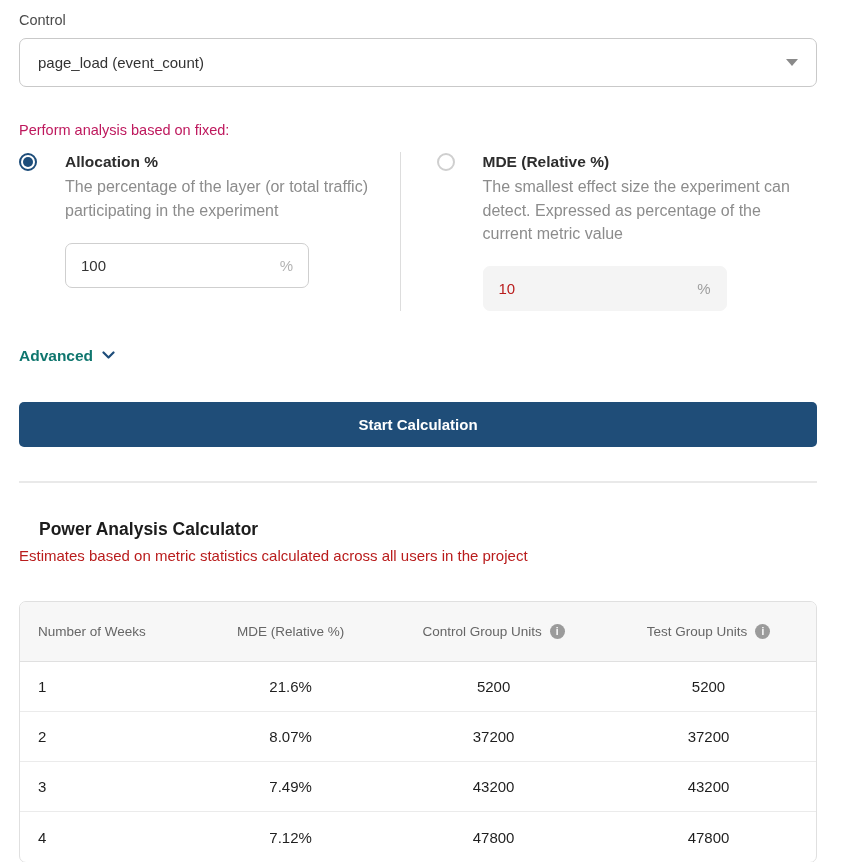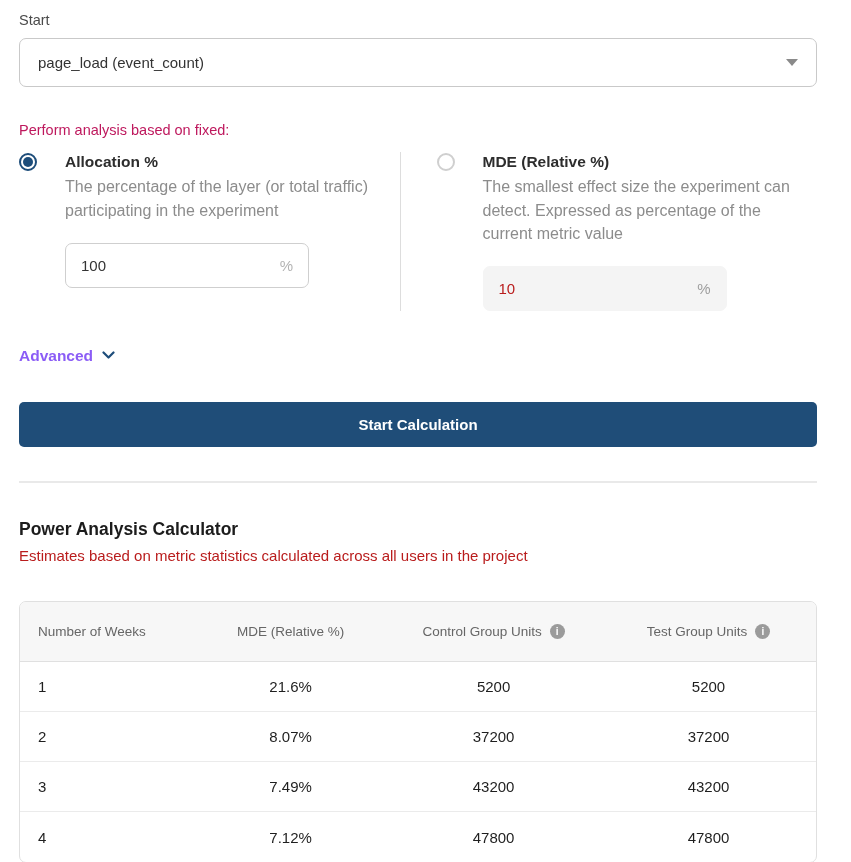--- a/index.html
+++ b/index.html
@@ -53,34 +53,34 @@
     border: none; outline: none; background: transparent;
     font-family: inherit; font-size: 15px; color: #333; flex: 1; min-width: 0;
   }
   .input-suffix { font-size: 15px; color: #b3b3b3; }
   .input-wrap.disabled { background: #f4f4f4; border-color: #f4f4f4; }
   .input-wrap.disabled input { color: #b91c1c; }
   .input-wrap.disabled .input-suffix { color: #9e9e9e; }
 
   
   .advanced { margin-top: 36px; display: inline-flex; align-items: center; gap: 9px; cursor: pointer; }
-  .advanced-label { font-size: 15.5px; font-weight: bold; color: #8b5cf6; }
+  .advanced-label { font-size: 15.5px; font-weight: bold; color: #0f766e; }
 
   
   .start-btn {
     margin-top: 37px; width: 100%; height: 45px;
     background: #1f4d78; color: #ffffff; border: none; border-radius: 5px;
     font-family: inherit; font-size: 15px; font-weight: bold; cursor: pointer;
     display: flex; align-items: center; justify-content: center;
   }
 
   .h-divider { margin-top: 34px; height: 2px; background: #e9e9e9; border: none; }
 
   
-  .results-title { margin-top: 36px; font-size: 17.5px; font-weight: bold; color: #1c1c1c; }
+  .results-title { margin-top: 36px; font-size: 17.5px; font-weight: bold; color: #1c1c1c; margin-left: 20px; }
   .results-subtitle { margin-top: 7px; font-size: 15px; color: #b91c1c; }
 
   
   .table-wrap { margin-top: 37px; border: 1px solid #e0e0e0; border-radius: 7px; overflow: hidden; }
   table { width: 100%; border-collapse: collapse; table-layout: fixed; }
   col.c1 { width: 22%; } col.c2 { width: 24%; } col.c3 { width: 27%; } col.c4 { width: 27%; }
   thead th {
     background: #f7f7f7; height: 60px; font-size: 13.5px; font-weight: normal;
     color: #666; text-align: center; border-bottom: 1px solid #e0e0e0;
   }
@@ -96,21 +96,21 @@
     border-bottom: 1px solid #ebebeb;
   }
   tbody td:first-child { text-align: left; padding-left: 18px; }
   tbody tr:last-child td { border-bottom: none; }
 </style>
 </head>
 <body>
 
 <div class="container">
 
-  <div class="field-label">Start</div>
+  <div class="field-label">Control</div>
   <div class="dropdown">
     <span class="dropdown-value">page_load (event_count)</span>
     <span class="caret-down"></span>
   </div>
 
   <div class="section-label">Perform analysis based on fixed:</div>
 
   <div class="options-row">
     <div class="option-col">
       <span class="radio checked"></span>

